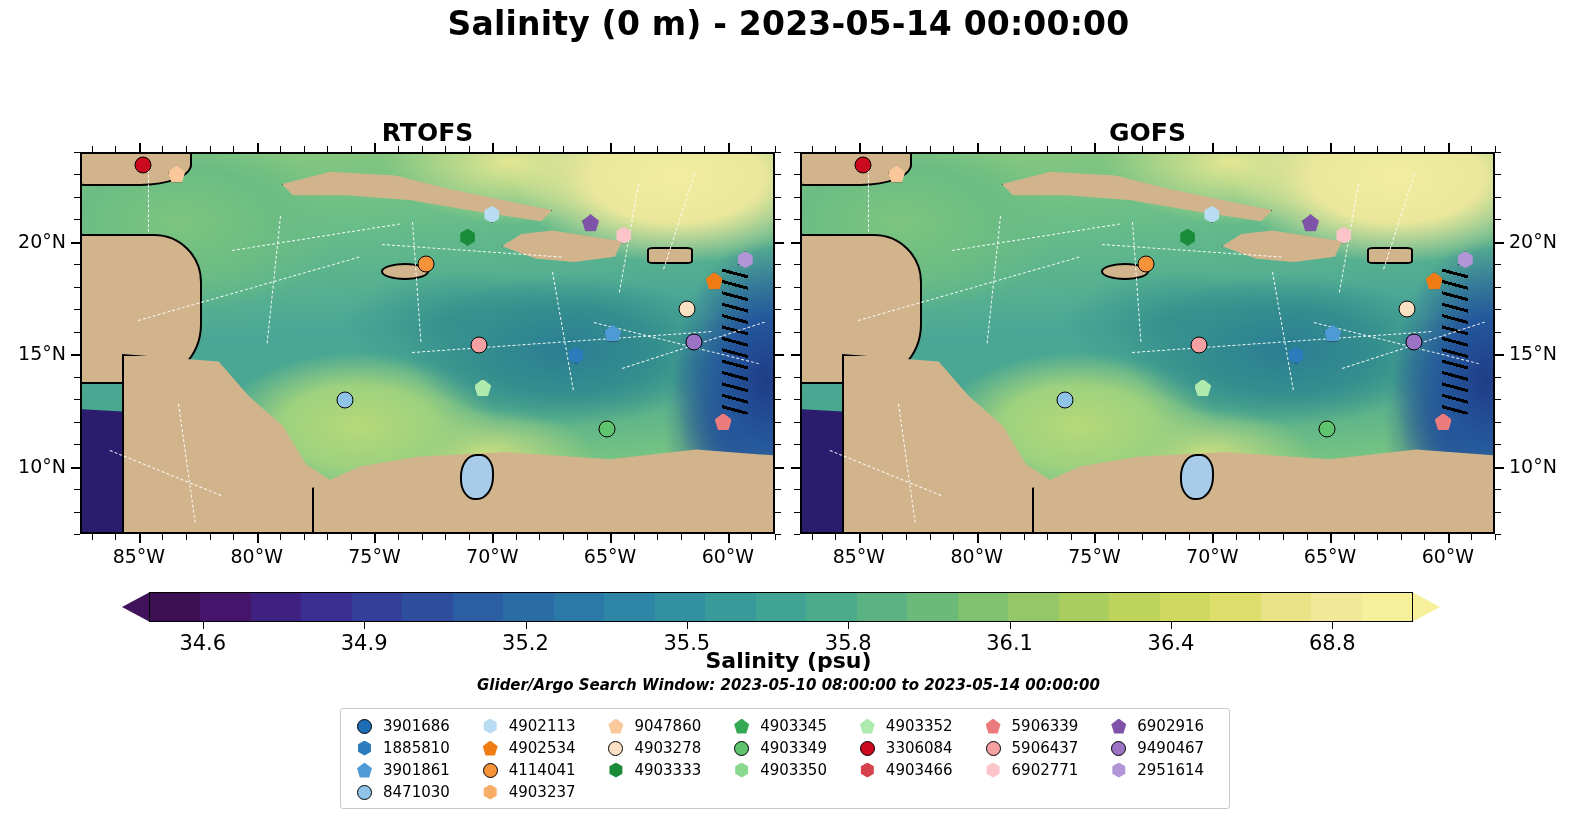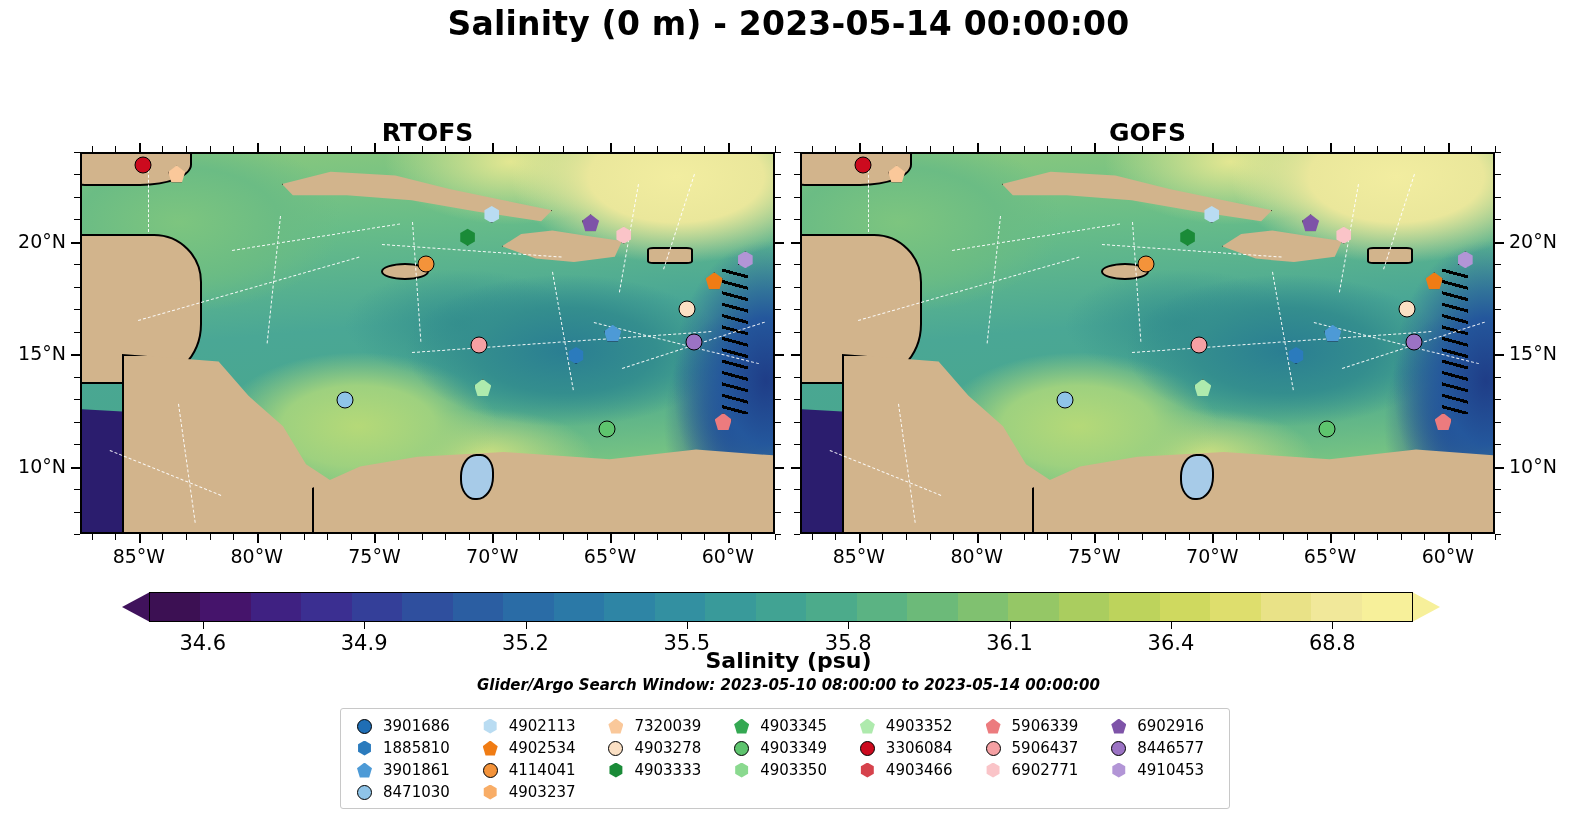--- a/index.html
+++ b/index.html
@@ -608,21 +608,21 @@
       <div class="lg-item">
         <div class="lg-mk hex">
           <i style="background: rgb(248, 173, 103);"></i>
         </div>
         <span class="lg-lab">4903237</span>
       </div>
       <div class="lg-item">
         <div class="lg-mk pent">
           <i style="background: rgb(250, 200, 154);"></i>
         </div>
-        <span class="lg-lab">7320039</span>
+        <span class="lg-lab">9047860</span>
       </div>
       <div class="lg-item">
         <div class="lg-mk circle">
           <i style="background: rgb(251, 224, 196);"></i>
         </div>
         <span class="lg-lab">4903278</span>
       </div>
       <div class="lg-item">
         <div class="lg-mk hex">
           <i style="background: rgb(26, 139, 56);"></i>
@@ -710,27 +710,27 @@
       <div class="lg-item">
         <div class="lg-mk pent">
           <i style="background: rgb(126, 83, 168);"></i>
         </div>
         <span class="lg-lab">6902916</span>
       </div>
       <div class="lg-item">
         <div class="lg-mk circle">
           <i style="background: rgb(155, 115, 196);"></i>
         </div>
-        <span class="lg-lab">8446577</span>
+        <span class="lg-lab">9490467</span>
       </div>
       <div class="lg-item">
         <div class="lg-mk hex">
           <i style="background: rgb(178, 149, 214);"></i>
         </div>
-        <span class="lg-lab">4910453</span>
+        <span class="lg-lab">2951614</span>
       </div>
       <div class="lg-item empty">
         <div class="lg-mk circle">
           <i style="background: transparent;"></i>
         </div>
         <span class="lg-lab"></span>
       </div>
     </div>
 </div>
 

